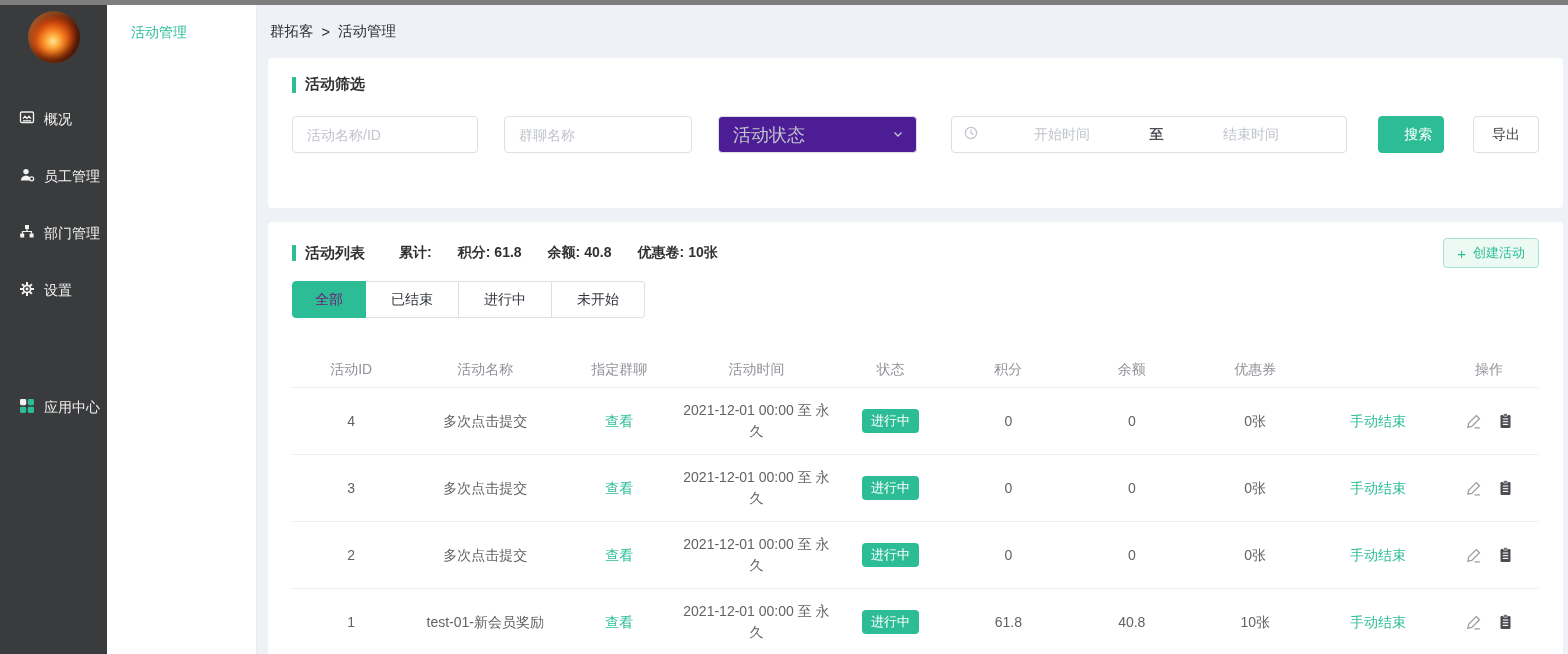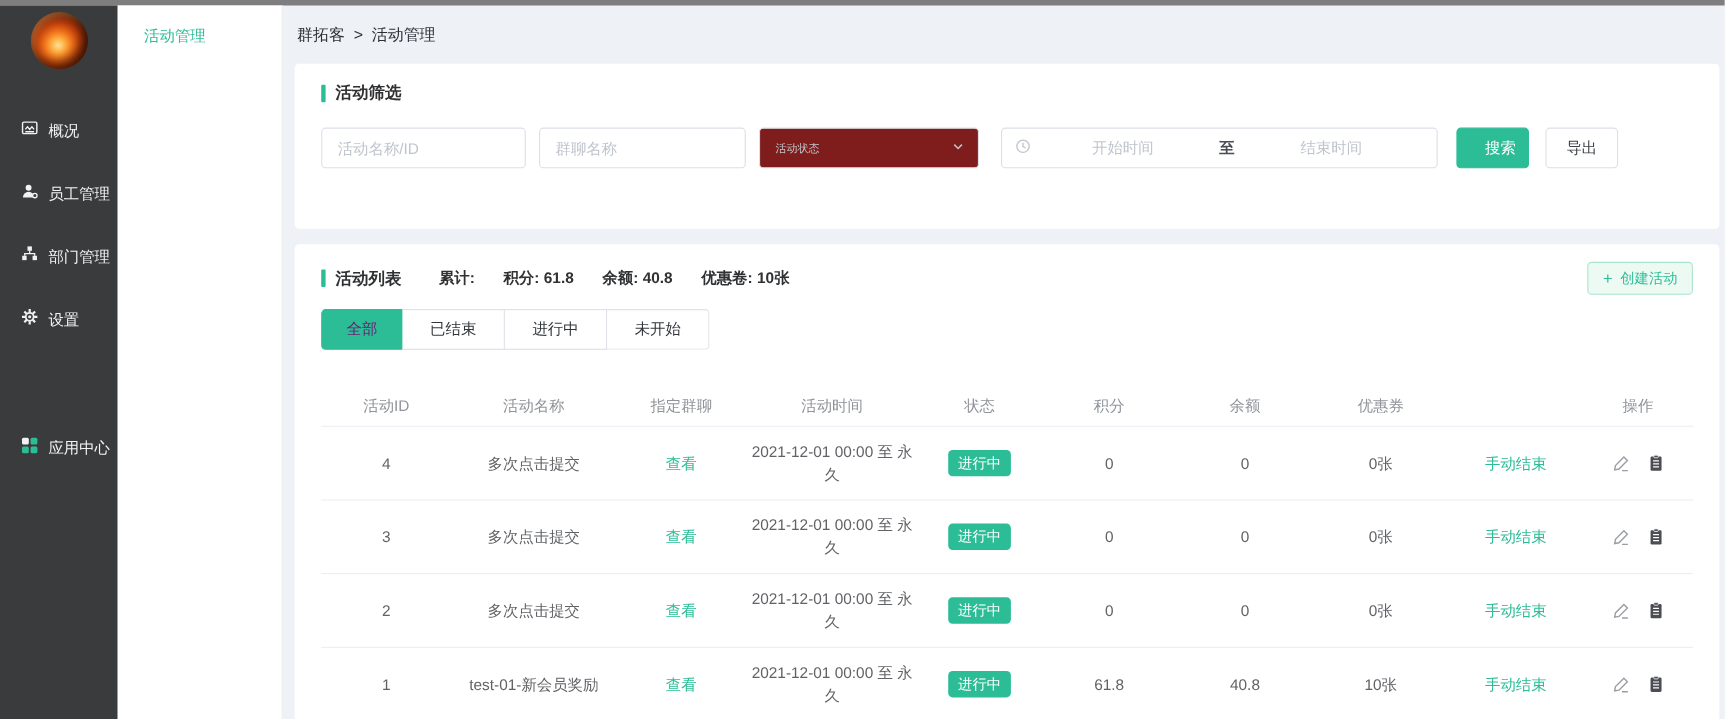--- a/index.html
+++ b/index.html
@@ -24,25 +24,25 @@
   .submenu-item { padding:19px 0 0 24px; font-size:14px; color:#2dbd96; cursor:pointer; }
 
   
   .main { flex:1; padding:0 5px 0 11px; min-width:0; }
   .breadcrumb { height:53px; display:flex; align-items:center; font-size:14.5px; color:#2b2f36; gap:8px; padding-left:2px; }
   .card { background:#fff; border-radius:4px; }
   .filter-card { height:150px; padding:17px 24px; }
   .section-title { display:flex; align-items:center; gap:9px; font-size:15px; font-weight:bold; color:#303133; }
   .section-title .bar { width:4px; height:16px; background:#2dbd96; border-radius:1px; display:inline-block; }
 
-  .filter-row { display:flex; align-items:center; margin-top:22px; gap:12px; }
+  .filter-row { display:flex; align-items:center; margin-top:22px; gap:26px; }
   .f-input { height:37px; border:1px solid #dcdfe6; border-radius:4px; padding:0 14px; font-size:14px; color:#606266; outline:none; font-family:inherit; }
   .f-input::placeholder { color:#c0c4cc; }
   .in-name { width:186px; } .in-group { width:188px; }
-  .f-select { width:200px; height:37px; border:1px solid #dcdfe6; border-radius:4px; display:flex; align-items:center; justify-content:space-between; padding:0 12px 0 14px; font-size:10px; color:#c0c4cc; cursor:pointer; background:#7f1d1d; }
+  .f-select { width:200px; height:37px; border:1px solid #dcdfe6; border-radius:4px; display:flex; align-items:center; justify-content:space-between; padding:0 12px 0 14px; font-size:18px; color:#c0c4cc; cursor:pointer; background:#4c1d95; }
   .f-date { width:397px; height:37px; margin-left:8px; border:1px solid #dcdfe6; border-radius:4px; display:flex; align-items:center; font-size:14px; background:#fff; padding:0 12px; cursor:text; }
   .f-date .ph { color:#c0c4cc; flex:1; text-align:center; }
   .f-date .sep { color:#4a4d53; font-weight:bold; padding:0 4px; }
   .btn { height:37px; border-radius:4px; font-size:14px; cursor:pointer; font-family:inherit; }
   .btn-search { width:66px; margin-left:5px; background:#2dbd96; border:1px solid #2dbd96; color:#fff;padding-left:14px; }
   .btn-export { width:66px; margin-left:3px; background:#fff; border:1px solid #dcdfe6; color:#3c3f44; }
 
   .list-card { margin-top:14px; height:448px; padding:16px 24px; }
   .list-head { display:flex; justify-content:space-between; }
   .list-head-left { display:flex; align-items:center; }

